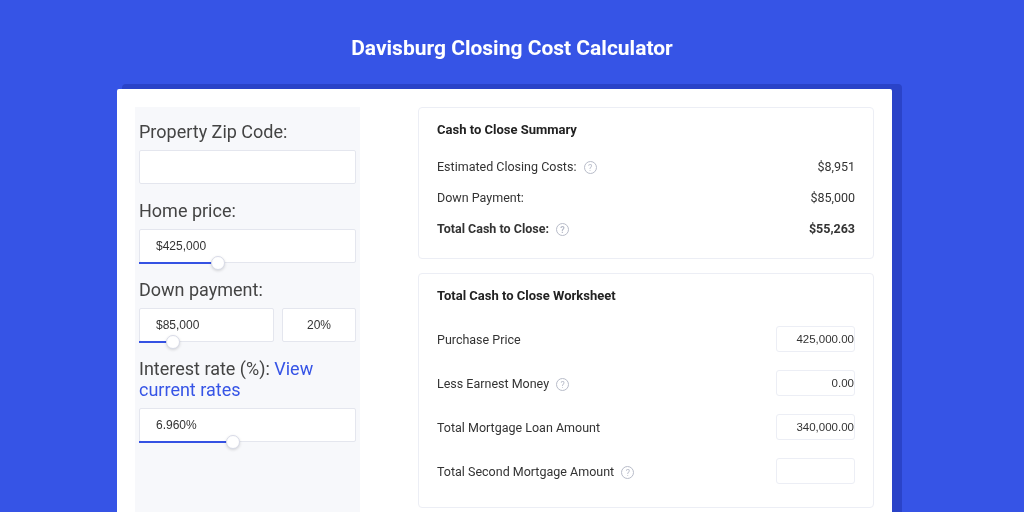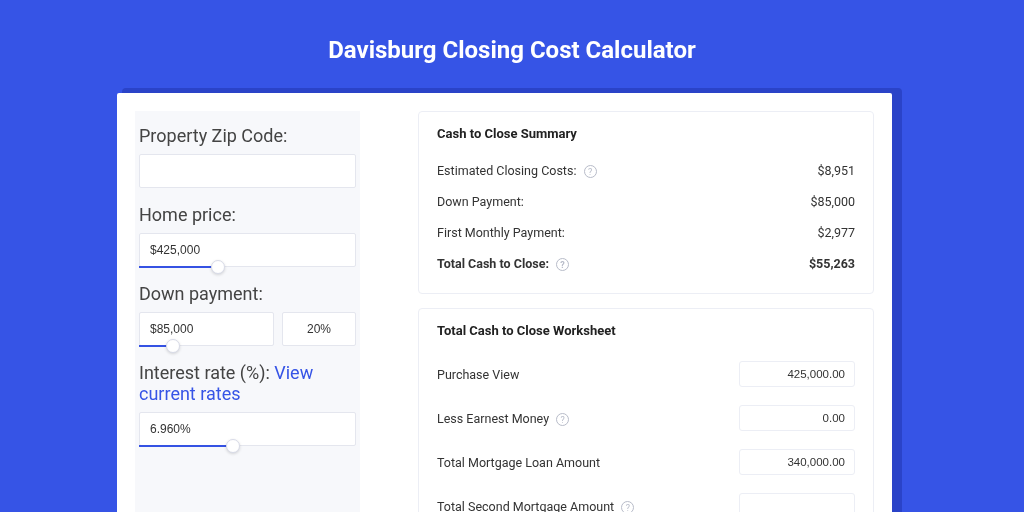--- a/index.html
+++ b/index.html
@@ -1,39 +1,39 @@
 <!DOCTYPE html>
 <html><head>
 <meta charset="utf-8">
 <style>
   * { box-sizing: border-box; margin: 0; padding: 0; }
   html, body { width: 1024px; height: 512px; overflow: hidden; font-family: -apple-system, BlinkMacSystemFont, "Segoe UI", Roboto, Arial, sans-serif; }
   body { background: #3654E6; display: flex; flex-direction: column; align-items: center; }
-  .title { color: #fff; font-size: 24px; font-weight: 700; margin-top: 36px; margin-bottom: 24px; text-align: center; }
+  .title { color: #fff; font-size: 21px; font-weight: 700; margin-top: 36px; margin-bottom: 24px; text-align: center; }
   .card-shadow { width: 780px; background: #2a43c8; padding-top: 5px; padding-right: 5px; border-radius: 4px; }
   .card { width: 775px; background: #fff; border-radius: 2px; padding: 18px 18px 0 18px; display: flex; gap: 22px; height: 430px; overflow: hidden; position:relative; left:-5px;}
   .left { width: 225px; background: #f7f8fb; padding: 14px 0 0 0; font-size: 12px; color: #333; }
   .right { flex: 1; }
   .form-block { margin-bottom: 16px; padding: 0 4px; }
   .form-label { font-size: 18px; color: #444; margin-bottom: 8px; display: block; }
-  .text-input { width: 100%; height: 34px; border: 1px solid #e4e6ee; background: #fff; padding: 0 10px; font-size: 12px; color: #333; border-radius: 2px; }
+  .text-input { width: 100%; height: 34px; border: 1px solid #e4e6ee; background: #fff; padding: 0 16px; font-size: 12px; color: #333; border-radius: 2px; }
   .slider-row { display: flex; gap: 8px; }
   .slider-wrap { position: relative; }
   .slider-track { position: absolute; left: 0; bottom: -1px; height: 2px; background: #3552e3; }
   .slider-thumb { position: absolute; bottom: -7px; width: 14px; height: 14px; background: #fff; border: 1px solid #d8dbe8; border-radius: 50%; box-shadow: 0 1px 3px rgba(0,0,0,0.15); }
   .link { color: #3654E6; text-decoration: none; }
   .pct-input { width: 74px; height: 34px; border: 1px solid #e4e6ee; background: #fff; text-align: center; font-size: 12px; color: #333; border-radius: 2px; }
 
   .panel { border: 1px solid #eceef5; border-radius: 4px; padding: 14px 18px; margin-bottom: 14px; margin-left: 36px; }
   .panel h3 { font-size: 13px; font-weight: 700; color: #222; margin-bottom: 14px; }
   .row { display: flex; justify-content: space-between; align-items: center; font-size: 12.5px; color: #333; padding: 8px 0; text-align: right; }
   .row.bold { font-weight: 700; }
   .help-icon { display: inline-flex; width: 13px; height: 13px; border: 1px solid #b8bcc9; border-radius: 50%; color: #b8bcc9; font-size: 9px; align-items: center; justify-content: center; margin-left: 4px; vertical-align: middle; }
   .ws-row { display: flex; justify-content: space-between; align-items: center; font-size: 12.5px; color: #333; padding: 9px 0; }
-  .ws-input { width: 116px; height: 26px; border: 1px solid #eceef5; background: #fff; text-align: right; padding: 0 9px; font-size: 11.5px; color: #333; border-radius: 3px; }
+  .ws-input { width: 79px; height: 26px; border: 1px solid #eceef5; background: #fff; text-align: right; padding: 0 0; font-size: 11.5px; color: #333; border-radius: 3px; }
 </style>
 </head>
 <body>
 
 <div class="title">Davisburg Closing Cost Calculator</div>
 
 <div class="card-shadow">
 <div class="card">
 
   <div class="left">
@@ -89,39 +89,35 @@
           <span class="help-icon">?</span>
         </span>
         <span>$8,951</span>
       </div>
 
       <div class="row">
         <span>Down Payment:</span>
         <span>$85,000</span>
       </div>
 
-      <div class="row">
-        <span>First Monthly Payment:</span>
-        <span>$2,977</span>
-      </div>
 
       <div class="row bold">
         <span>
           <span>Total Cash to Close:</span>
           <span class="help-icon">?</span>
         </span>
         <span>$55,263</span>
       </div>
     </div>
 
     <div class="panel">
       <h3>Total Cash to Close Worksheet</h3>
 
       <div class="ws-row">
-        <span>Purchase View</span>
+        <span>Purchase Price</span>
         <input class="ws-input" value="425,000.00" style="">
       </div>
 
       <div class="ws-row">
         <span>
           <span>Less Earnest Money</span>
           <span class="help-icon">?</span>
         </span>
         <input class="ws-input" value="0.00" style="">
       </div>

